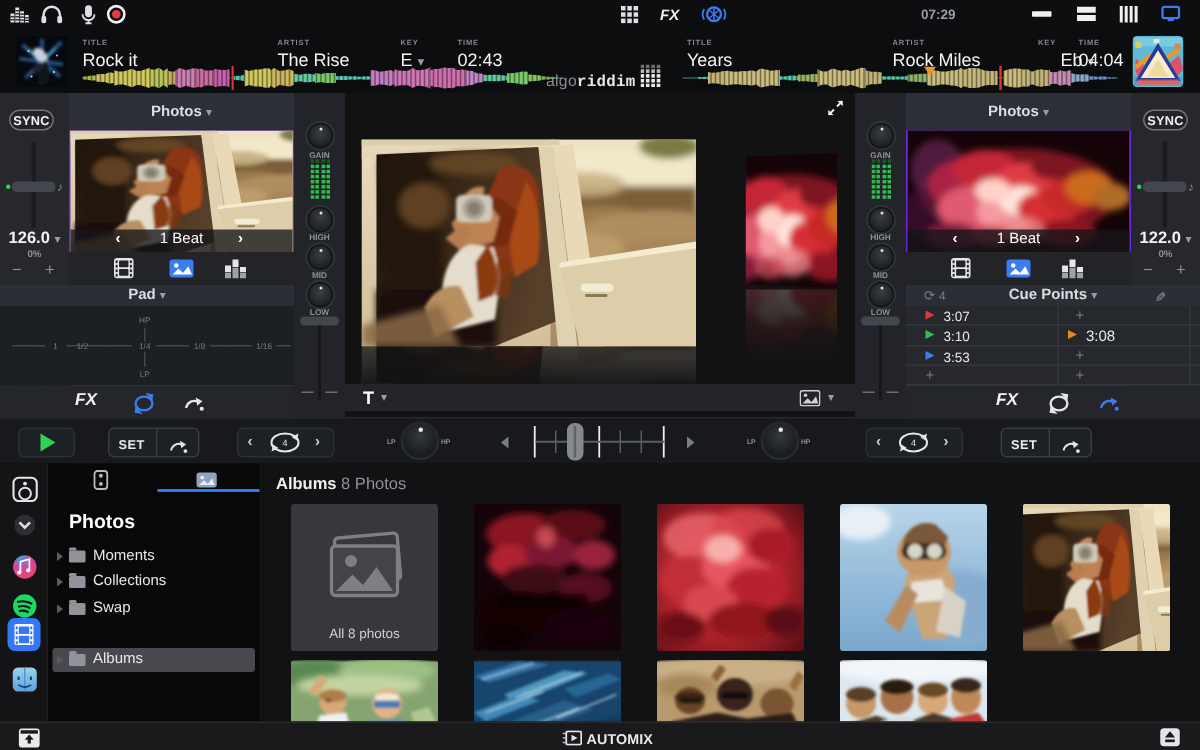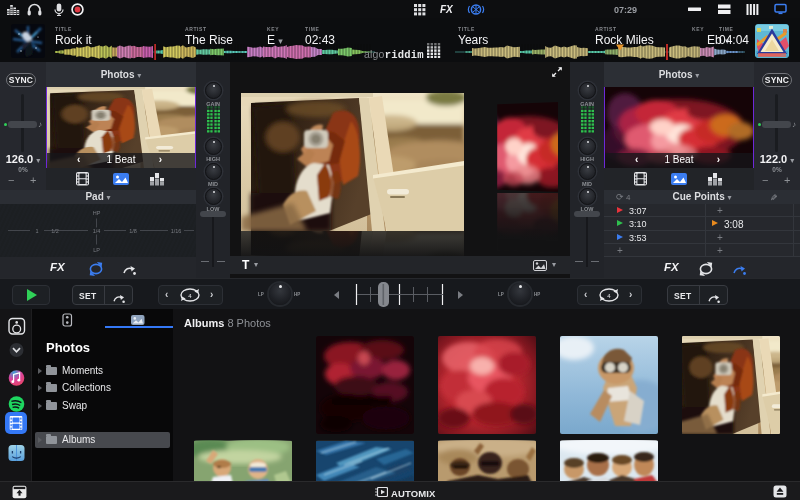--- a/index.html
+++ b/index.html
@@ -780,20 +780,30 @@
       </div>
     <div class="trow" style="top:123px;background:#47494e;border-radius:2px;">
         <span class="disc"></span>
         <span class="folder"></span>
         <span style="position:absolute;left:27px;top:2px;">Albums</span>
       </div>
   </div>
   <div class="abs" style="left:184px;top:8px;font-size:11px;font-weight:bold;color:#f0f0f2;">Albums <span style="font-weight:normal;color:#8e9196;">8 Photos</span></div>
 
   <div id="grid" class="abs" style="left:173px;top:0;width:627px;height:172px;overflow:hidden;">
+      <div class="tile" style="left:21px;top:27px;background:#38383c;">
+<svg width="98" height="98" viewBox="0 0 98 98">
+<g fill="none" stroke="#7e7e83" stroke-width="2.2">
+            <rect x="30" y="21" width="42" height="31" rx="2.5" transform="rotate(-5 51 36)"></rect>
+            <rect x="27" y="28" width="44" height="33" rx="2.5" fill="#434348"></rect>
+          </g>
+<circle cx="40" cy="38" r="4" fill="#7e7e83"></circle>
+          <path d="M30 58l11-11 7 7 9-12 11 16H30z" fill="#7e7e83"></path>
+<text x="49" y="89" font-size="9" fill="#cfcfd4" text-anchor="middle" font-family="Liberation Sans">All 8 photos</text>
+</svg></div>
       <div class="tile" style="left:143px;top:27px;">
 <svg width="98" height="98" viewBox="0 0 98 98">
 <rect width="98" height="98" fill="#140408"></rect>
 <g filter="url(#b2)">
 <ellipse cx="34" cy="20" rx="26" ry="14" fill="#8a1420"></ellipse>
 <ellipse cx="66" cy="14" rx="22" ry="10" fill="#5a0c14"></ellipse>
 <ellipse cx="24" cy="38" rx="15" ry="11" fill="#b02430"></ellipse>
 <ellipse cx="52" cy="32" rx="18" ry="11" fill="#7a1430"></ellipse>
 <ellipse cx="80" cy="34" rx="14" ry="10" fill="#98203c"></ellipse>
 <ellipse cx="48" cy="22" rx="6" ry="7" fill="#d04e58" opacity="0.9"></ellipse>

